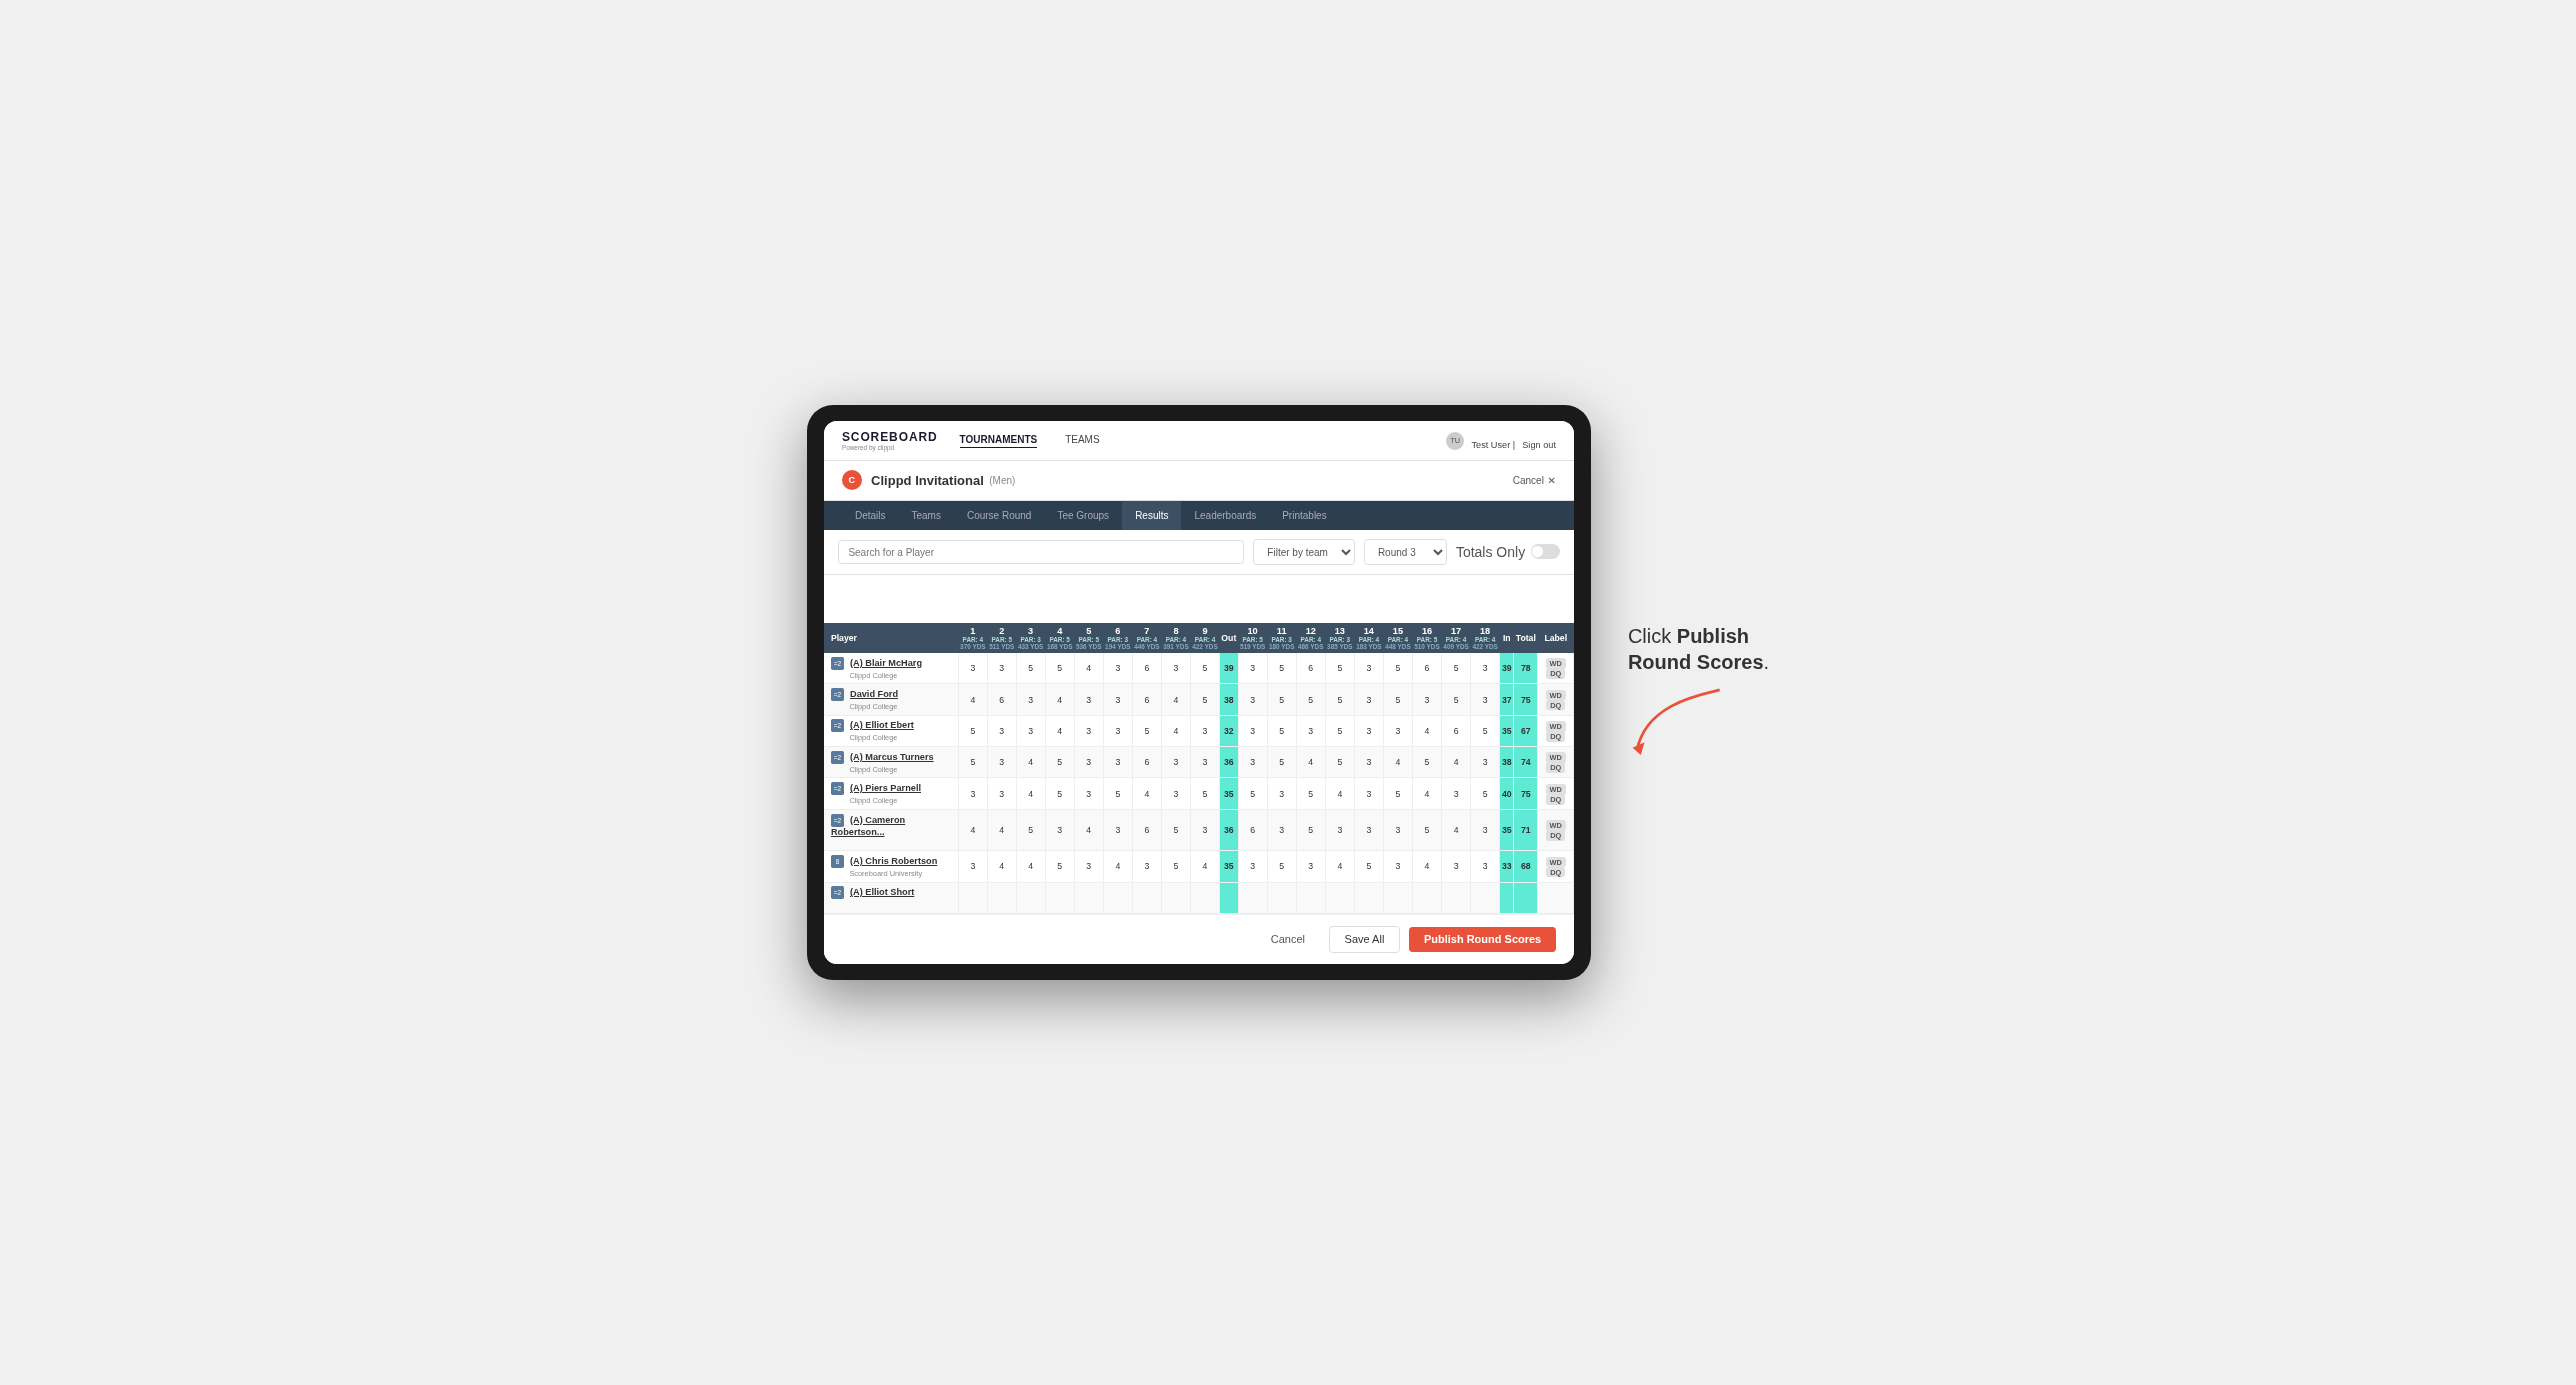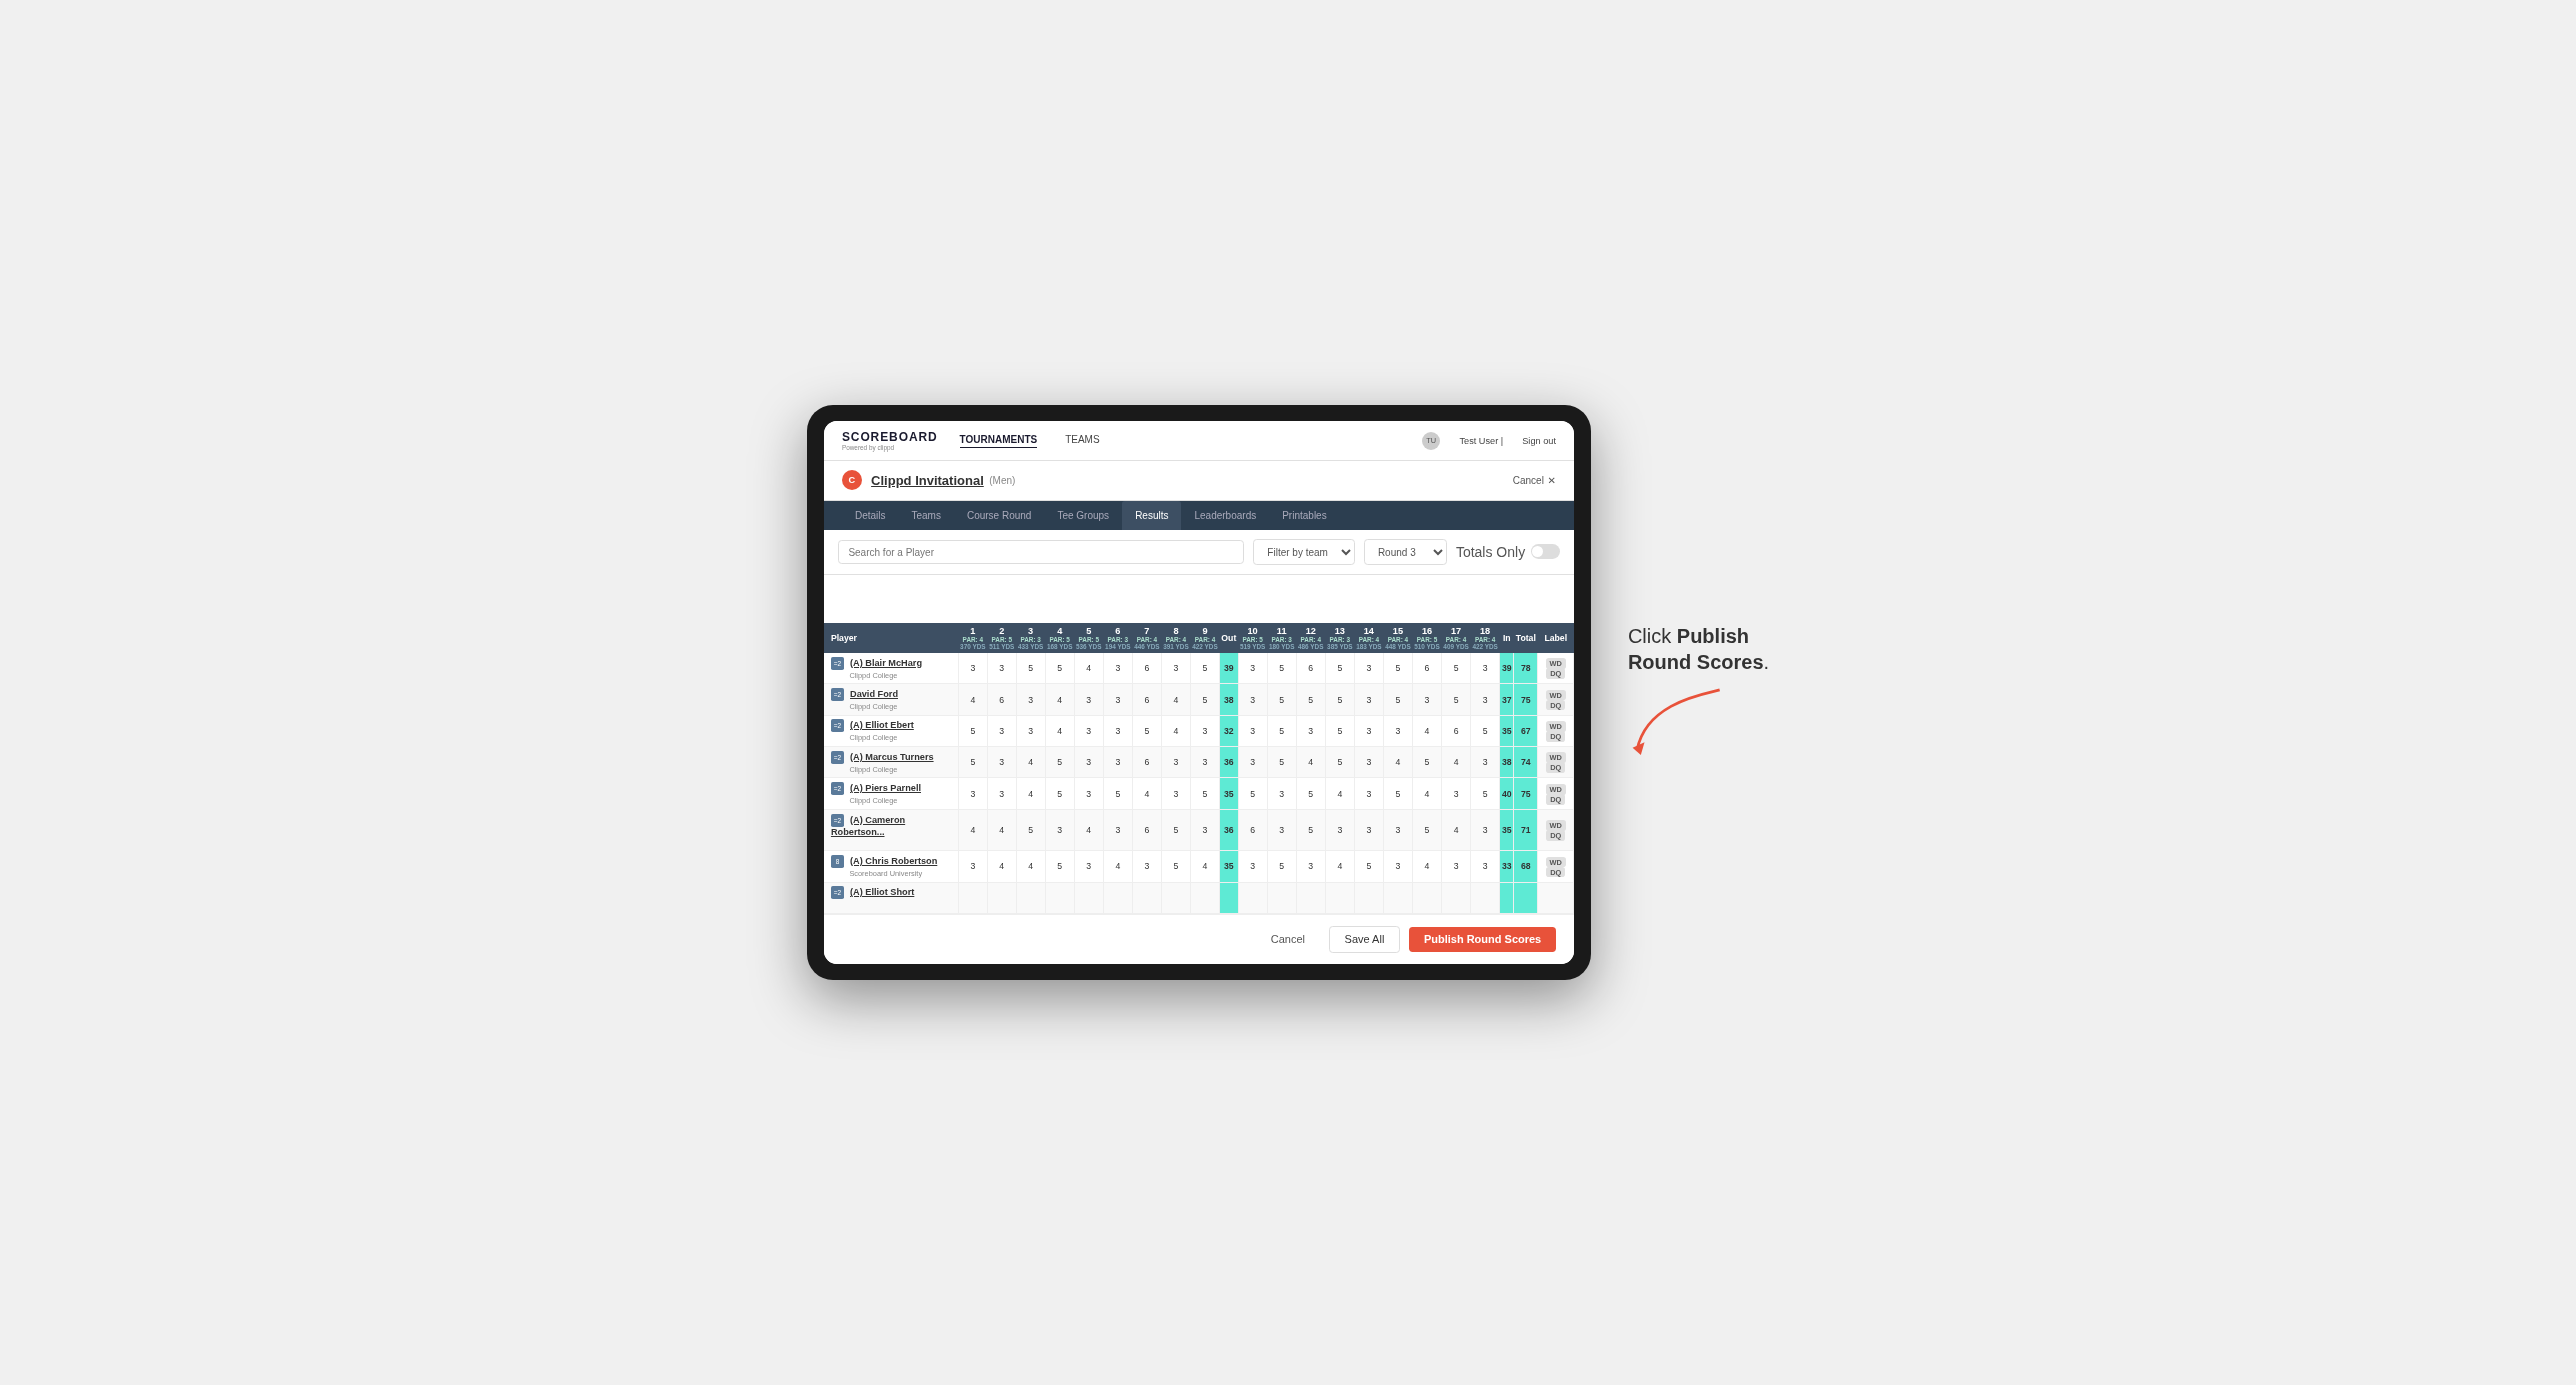--- a/index.html
+++ b/index.html
@@ -77,22 +77,22 @@
     }
 
     .nav-link.active {
       border-bottom: 1.8px solid #1a1a2e;
       color: #1a1a2e;
       font-weight: 600;
     }
 
     .top-nav-right {
       display: flex;
-      align-items: center;
-      gap: 19px;
+      align-items: flex-end;
+      gap: 7px;
       font-size: 9.2px;
       color: #444;
     }
 
     .user-avatar {
       width: 18.4px;
       height: 18.4px;
       background: #ccc;
       border-radius: 50%;
       display: flex;
@@ -121,21 +121,20 @@
       color: white;
       font-size: 9.2px;
       font-weight: 700;
       margin-right: 9.2px;
     }
 
     .tournament-title {
       font-size: 13px;
       font-weight: 600;
       color: #333;
-      text-decoration: underline;
     }
 
     .tournament-subtitle {
       font-size: 10px;
       color: #888;
       margin-left: 5.5px;
     }
 
     .cancel-btn-top {
       margin-left: auto;

